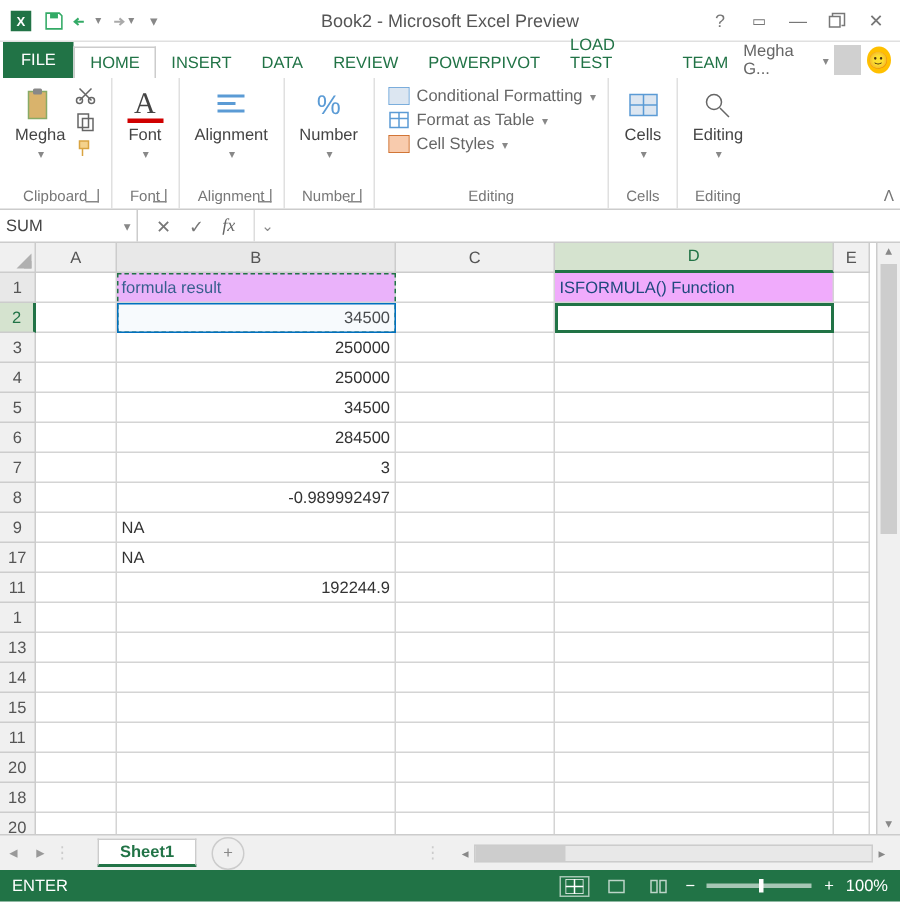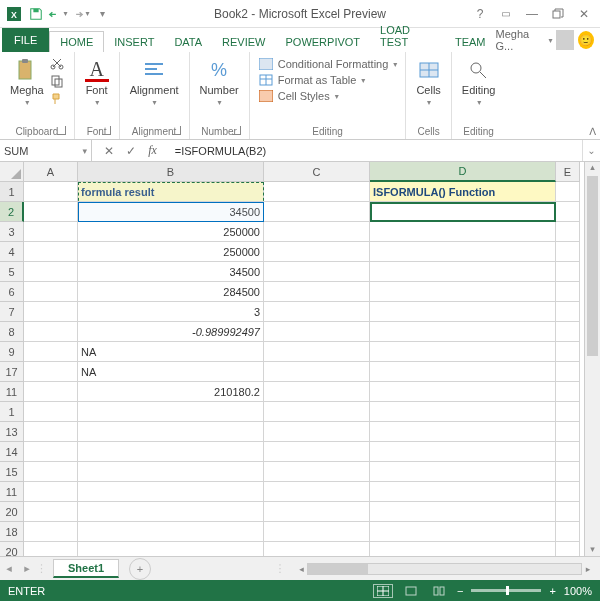--- a/index.html
+++ b/index.html
@@ -46,32 +46,32 @@
 .ch.sel{background:#d5e3cf;color:#217346;border-bottom:2px solid #217346}
 .ch.marq{background:#e8e8e8}
 .rowheads{width:24px}
 .rh{height:20px;border-right:1px solid #ccc;border-bottom:1px solid #ccc;background:#f0f0f0;text-align:center;font-size:11px;color:#555;display:flex;align-items:center;justify-content:center}
 .rh.marq{background:#e8e8e8}
 .rh.sel{background:#d5e3cf;color:#217346;border-right:2px solid #217346}
 .cells{position:relative}
 .crow{display:flex;height:20px}
 .cell{border-right:1px solid #d4d4d4;border-bottom:1px solid #d4d4d4;padding:0 3px;font-size:11px;color:#333;display:flex;align-items:center;overflow:hidden;white-space:nowrap}
 .cell.r{justify-content:flex-end}
-.cell.hdr{background:#fef9c3;color:#1f497d;font-weight:bold}
+.cell.hdr{background:#f0abfc;color:#1f497d;font-weight:normal}
 .marquee{position:absolute;border:1.5px dashed #217346;pointer-events:none;background:rgba(200,220,240,.15)}
 .active-cell{position:absolute;border:2px solid #217346;pointer-events:none}
 .formula-overlay{position:absolute;background:#fff;font-size:11px;padding:0 3px;display:flex;align-items:center;height:18px}
 .formula-overlay .p1{color:#333}.formula-overlay .ref{color:#0070c0}.formula-overlay .p2{color:#333}
 .ref-box{position:absolute;border:1.5px solid #0070c0;pointer-events:none}
 .vscroll{width:16px;background:#f0f0f0;border-left:1px solid #ccc;position:relative}
 .vthumb{position:absolute;left:2px;right:2px;top:14px;height:180px;background:#cdcdcd}
 .varr{position:absolute;left:0;right:0;height:12px;text-align:center;font-size:9px;color:#888}
 .sheettabs{height:24px;border-top:1px solid #ccc;display:flex;align-items:center;background:#f0f0f0;font-size:11px}
 .nav-arr{width:18px;text-align:center;color:#999}
-.stab{background:#fff;border:1px solid #ccc;border-bottom:2px solid #217346;padding:2px 14px;font-weight:bold;color:#217346;margin-left:6px}
+.stab{background:#fff;border:1px solid #ccc;border-bottom:2px solid #217346;padding:2px 14px;font-weight:bold;color:#217346;margin-left:18px}
 .addsheet{width:22px;height:22px;border:1px solid #ccc;border-radius:50%;margin-left:10px;display:flex;align-items:center;justify-content:center;color:#888}
 .hscroll{flex:1;display:flex;align-items:center;margin:0 6px;position:relative;height:14px;background:#f0f0f0}
 .hsarr{width:12px;text-align:center;color:#888;font-size:9px}
 .hstrack{flex:1;background:#e8e8e8;height:12px;border:1px solid #ccc;position:relative}
 .hsthumb{position:absolute;left:0;top:0;bottom:0;width:60px;background:#cdcdcd}
 .statusbar{height:21px;background:#217346;color:#fff;display:flex;align-items:center;padding:0 8px;font-size:11px}
 .status-right{margin-left:auto;display:flex;align-items:center;gap:8px}
 .viewbtn{width:20px;height:14px;border:1px solid rgba(255,255,255,.6);display:flex;align-items:center;justify-content:center}
 .zoom-slider{width:70px;height:3px;background:rgba(255,255,255,.6);position:relative}
 .zoom-slider::after{content:"";position:absolute;left:50%;top:-3px;width:3px;height:9px;background:#fff}
@@ -269,21 +269,20 @@
 <div class="namebox-row">
   <div class="namebox">
       <span>SUM</span>
       <span class="dd">▾</span>
     </div>
   <div class="fx-icons">
     <span>✕</span>
     <span>✓</span>
     <span class="fx-lbl">fx</span>
   </div>
-  <input class="formula-input" value="=ISFORMULA(B2)" style="">
   <div class="fb-exp">⌄</div>
 </div>
 
 <div class="grid-area">
   <div style="flex:1;display:flex;flex-direction:column;overflow:hidden">
     <div style="display:flex">
       <div class="sel-all"></div>
       <div class="colheads">
         <div class="ch" style="width:54px">A</div>
         <div class="ch marq" style="width:186px">B</div>
@@ -360,42 +359,42 @@
           </div>
           <div class="crow">
             <div class="cell" style="width: 54px;"></div>
             <div class="cell r" style="width: 186px;">3</div>
             <div class="cell" style="width: 106px;"></div>
             <div class="cell" style="width: 186px;"></div>
             <div class="cell" style="width: 24px;"></div>
           </div>
           <div class="crow">
             <div class="cell" style="width: 54px;"></div>
-            <div class="cell r" style="width: 186px; font-style: italic;">-0.989992497</div>
+            <div class="cell r" style="width: 186px;">-0.989992497</div>
             <div class="cell" style="width: 106px;"></div>
             <div class="cell" style="width: 186px;"></div>
             <div class="cell" style="width: 24px;"></div>
           </div>
           <div class="crow">
             <div class="cell" style="width: 54px;"></div>
             <div class="cell" style="width: 186px;">NA</div>
             <div class="cell" style="width: 106px;"></div>
             <div class="cell" style="width: 186px;"></div>
             <div class="cell" style="width: 24px;"></div>
           </div>
           <div class="crow">
             <div class="cell" style="width: 54px;"></div>
             <div class="cell" style="width: 186px;">NA</div>
             <div class="cell" style="width: 106px;"></div>
             <div class="cell" style="width: 186px;"></div>
             <div class="cell" style="width: 24px;"></div>
           </div>
           <div class="crow">
             <div class="cell" style="width: 54px;"></div>
-            <div class="cell r" style="width: 186px;">210180.2</div>
+            <div class="cell r" style="width: 186px;">192244.9</div>
             <div class="cell" style="width: 106px;"></div>
             <div class="cell" style="width: 186px;"></div>
             <div class="cell" style="width: 24px;"></div>
           </div>
           <div class="crow">
             <div class="cell" style="width: 54px;"></div>
             <div class="cell" style="width: 186px;"></div>
             <div class="cell" style="width: 106px;"></div>
             <div class="cell" style="width: 186px;"></div>
             <div class="cell" style="width: 24px;"></div>

